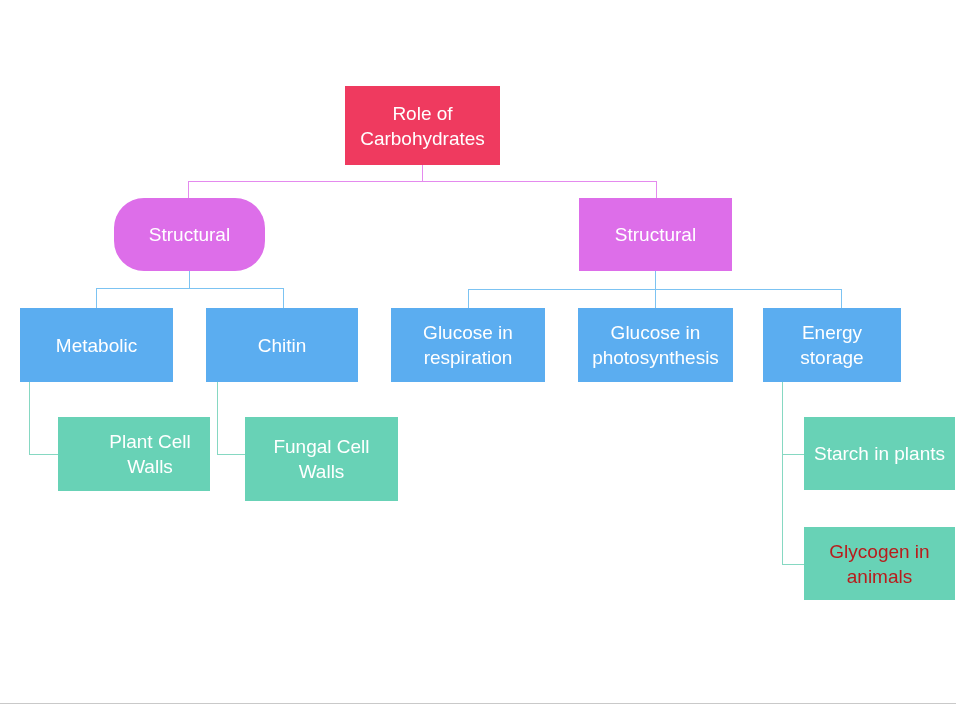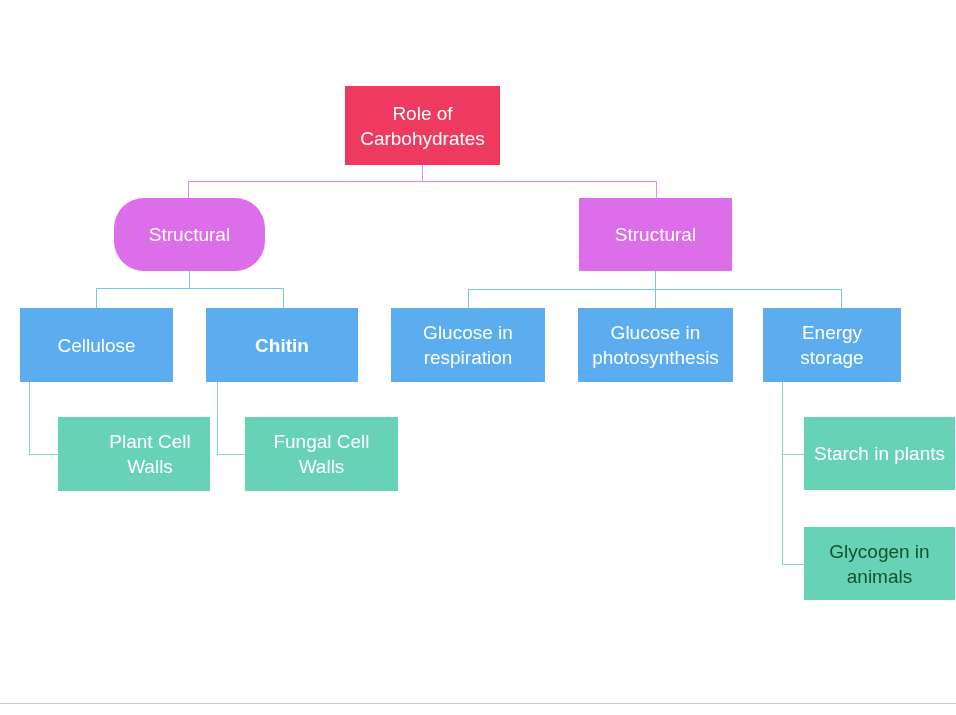--- a/index.html
+++ b/index.html
@@ -86,24 +86,24 @@
 
   <div class="node" id="n-structural" style="left: 114px; top: 198px; width: 151px; height: 73px; background: rgb(221, 110, 233); color: rgb(255, 255, 255); border-radius: 30px;">
     <span class="node-label">Structural</span>
   </div>
 
   <div class="node" id="n-metabolic" style="left: 579px; top: 198px; width: 153px; height: 73px; background: rgb(221, 110, 233); color: rgb(255, 255, 255);">
     <span class="node-label">Structural</span>
   </div>
 
   <div class="node" id="n-cellulose" style="left: 20px; top: 308px; width: 153px; height: 74px; background: rgb(91, 173, 240); color: rgb(255, 255, 255);">
-    <span class="node-label">Cellulose</span>
+    <span class="node-label">Metabolic</span>
   </div>
 
-  <div class="node" id="n-chitin" style="left: 206px; top: 308px; width: 152px; height: 74px; background: rgb(91, 173, 240); color: rgb(255, 255, 255); font-weight: bold;">
+  <div class="node" id="n-chitin" style="left: 206px; top: 308px; width: 152px; height: 74px; background: rgb(91, 173, 240); color: rgb(255, 255, 255);">
     <span class="node-label">Chitin</span>
   </div>
 
   <div class="node" id="n-glucose_respiration" style="left: 391px; top: 308px; width: 154px; height: 74px; background: rgb(91, 173, 240); color: rgb(255, 255, 255);">
     <span class="node-label">Glucose in
 respiration</span>
   </div>
 
   <div class="node" id="n-glucose_photosynthesis" style="left: 578px; top: 308px; width: 155px; height: 74px; background: rgb(91, 173, 240); color: rgb(255, 255, 255);">
     <span class="node-label">Glucose in
@@ -111,28 +111,28 @@
   </div>
 
   <div class="node" id="n-energy_storage" style="left: 763px; top: 308px; width: 138px; height: 74px; background: rgb(91, 173, 240); color: rgb(255, 255, 255);">
     <span class="node-label">Energy storage</span>
   </div>
 
   <div class="node" id="n-plant_cell_walls" style="left: 58px; top: 417px; width: 152px; height: 74px; background: rgb(104, 210, 182); color: rgb(255, 255, 255); padding-left: 38px;">
     <span class="node-label">Plant Cell Walls</span>
   </div>
 
-  <div class="node" id="n-fungal_cell_walls" style="left: 245px; top: 417px; width: 153px; height: 74px; background: rgb(104, 210, 182); color: rgb(255, 255, 255);">
+  <div class="node" id="n-fungal_cell_walls" style="left: 245px; top: 417px; width: 153px; height: 84px; background: rgb(104, 210, 182); color: rgb(255, 255, 255);">
     <span class="node-label">Fungal Cell
 Walls</span>
   </div>
 
   <div class="node" id="n-starch_in_plants" style="left: 804px; top: 417px; width: 151px; height: 73px; background: rgb(104, 210, 182); color: rgb(255, 255, 255);">
     <span class="node-label">Starch in plants</span>
   </div>
 
-  <div class="node" id="n-glycogen_in_animals" style="left: 804px; top: 527px; width: 151px; height: 73px; background: rgb(104, 210, 182); color: #14532d;">
+  <div class="node" id="n-glycogen_in_animals" style="left: 804px; top: 527px; width: 151px; height: 73px; background: rgb(104, 210, 182); color: #b91c1c;">
     <span class="node-label">Glycogen in
 animals</span>
   </div>
 
   <div class="bottom-rule" id="bottom-rule" style="top: 703px; background: rgb(201, 201, 201);"></div>
 </div>
 
 </body></html>

